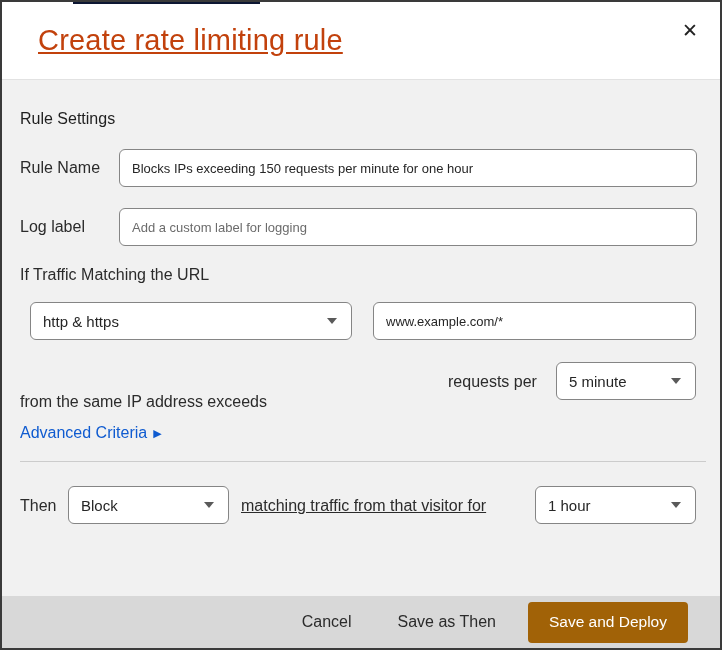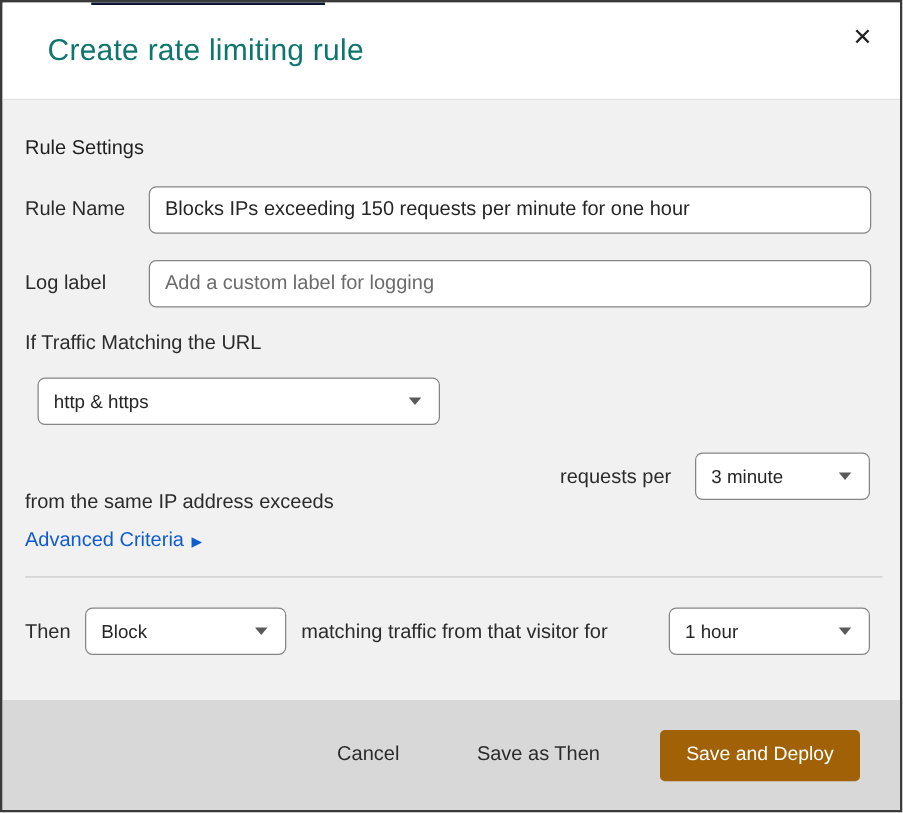--- a/index.html
+++ b/index.html
@@ -31,25 +31,26 @@
   .dlg-header {
     height: 78px;
     background: #ffffff;
     border-bottom: 1px solid #e2e2e2;
     display: flex;
     align-items: center;
     padding: 0 16px 0 36px;
     flex: 0 0 auto;
   }
   .dlg-title {
-    font-size: 24px;
-    color: #0f766e;
+    font-size: 29px;
+    color: #c2410c;
     font-weight: 400;
     letter-spacing: 0.2px;
     flex: 1;
+    text-decoration: underline;
   }
   .close-btn {
     align-self: flex-start;
     margin-top: 14px;
     width: 28px;
     height: 28px;
     border: none;
     background: transparent;
     font-size: 19px;
     color: #222222;
@@ -80,21 +81,21 @@
     color: #2b2b2b;
     line-height: 38px;
   }
   .text-input {
     position: absolute;
     height: 38px;
     border: 1px solid #858585;
     border-radius: 6px;
     background: #ffffff;
     font-family: "Liberation Sans", sans-serif;
-    font-size: 16px;
+    font-size: 13px;
     color: #262626;
     padding: 0 12px;
     outline: none;
   }
   .text-input::placeholder { color: #6b6b6b; opacity: 1; }
   .select-box {
     position: absolute;
     height: 38px;
     border: 1px solid #858585;
     border-radius: 6px;
@@ -156,32 +157,32 @@
   .inp-log-label  { top: 128px; }
   .traffic-heading { top: 186px; }
   .sel-scheme { top: 222px; left: 28px;  width: 322px; }
   .inp-url    { top: 222px; left: 371px; width: 323px; }
   .threshold-prefix { top: 293px; margin-top: 20px; }
   .inp-count  { top: 282px; left: 298px; width: 139px; }
   .threshold-middle { top: 293px; left: 446px; }
   .sel-period { top: 282px; left: 554px; width: 140px; }
   .then-label { top: 417px; }
   .sel-action { top: 406px; left: 66px;  width: 161px; }
-  .action-middle { top: 417px; left: 239px; }
+  .action-middle { top: 417px; left: 239px; text-decoration: underline; }
   .sel-duration { top: 406px; left: 533px; width: 161px; }
   
   .dlg-footer {
-    height: 88px;
+    height: 52px;
     background: #d8d8d8;
     flex: 0 0 auto;
     display: flex;
     align-items: center;
     justify-content: flex-end;
     padding-right: 32px;
-    gap: 62px;
+    gap: 46px;
   }
   .btn-text {
     border: none;
     background: transparent;
     font-family: "Liberation Sans", sans-serif;
     font-size: 16px;
     color: #2b2b2b;
     cursor: pointer;
     padding: 0;
   }
@@ -218,25 +219,26 @@
 
     <div class="field-label lbl-log-label row-log-label" style="position:absolute;">Log label</div>
     <input class="text-input inp-log-label" type="text" placeholder="Add a custom label for logging" style="">
 
     <div class="static-line traffic-heading">If Traffic Matching the URL</div>
 
     <div class="select-box sel-scheme">
       <span>http &amp; https</span>
       <span class="caret"></span>
     </div>
+    <input class="text-input inp-url" type="text" value="www.example.com/*" style="">
 
     <div class="static-line threshold-prefix">from the same IP address exceeds</div>
     <div class="static-line threshold-middle">requests per</div>
     <div class="select-box sel-period">
-      <span>3 minute</span>
+      <span>5 minute</span>
       <span class="caret"></span>
     </div>
 
     <div class="adv-link">
       <span>Advanced Criteria</span>
       <span class="adv-arrow">▶</span>
     </div>
 
     <div class="divider"></div>
 

